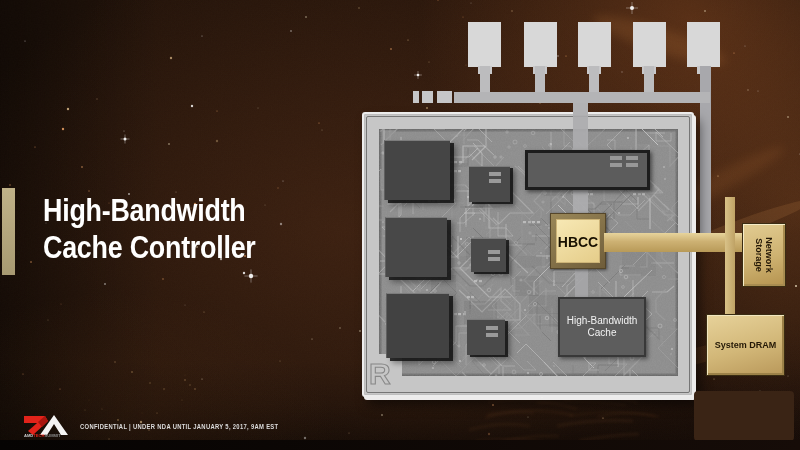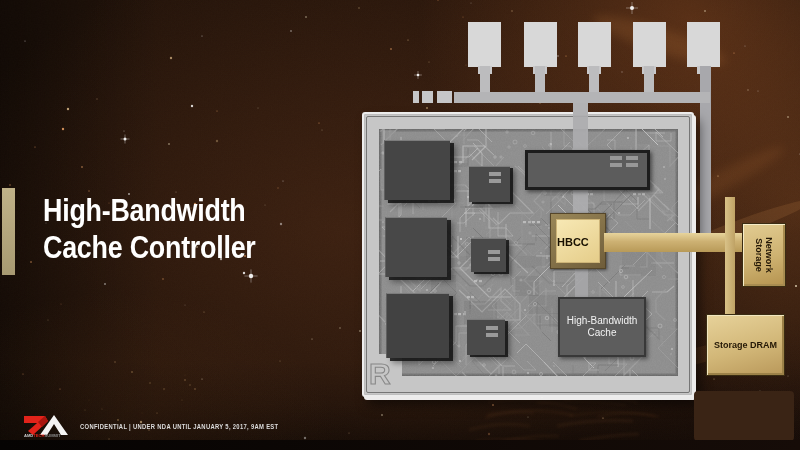--- a/index.html
+++ b/index.html
@@ -812,22 +812,22 @@
 
 <div class="abs" style="left:610px;top:156px;width:12px;height:4px;background:#989898;"></div>
 <div class="abs" style="left:626px;top:156px;width:12px;height:4px;background:#989898;"></div>
 <div class="abs" style="left:610px;top:163px;width:12px;height:4px;background:#989898;"></div>
 <div class="abs" style="left:626px;top:163px;width:12px;height:4px;background:#989898;"></div>
 
 <div class="abs" style="left:550px;top:213px;width:56px;height:56px;background:linear-gradient(145deg,#9a8758,#6f5d3a);
      box-shadow:1px 1px 3px rgba(0,0,0,0.55); border:1px solid #55462a; box-sizing:border-box;"></div>
 
 <div class="abs" style="left:556px;top:219px;width:44px;height:44px;background:linear-gradient(150deg,#f7e8b4,#e5cd8a);
-     border:1px solid #cdb478;box-sizing:border-box;color:#181000;
-     font-size:11px;font-weight:bold;line-height:44px;">HBCC</div>
+     border:1px solid #cdb478;box-sizing:border-box;text-align:center;color:#181000;
+     font-size:14px;font-weight:bold;line-height:44px;">HBCC</div>
 
 <div class="abs" style="left:558px;top:297px;width:88px;height:60px;background:#5d5d5d;
      border:2px solid #383838;box-sizing:border-box;color:#f2f2f2;font-size:10px;
      text-align:center;padding-top:16px;line-height:12px;box-shadow:2px 2px 4px rgba(0,0,0,0.45);">High-Bandwidth<br>Cache</div>
 
 <div class="abs" style="left:369px;top:359px;width:26px;height:30px;color:transparent;
      font-size:30px;font-weight:bold;-webkit-text-stroke:1.1px #888888;line-height:30px;">R</div>
 
 <div class="abs" style="left:604px;top:233px;width:139px;height:19px;
      background:linear-gradient(180deg,#e7d49c 0%,#cdb173 45%,#b89a58 100%);"></div>
@@ -842,21 +842,21 @@
      box-shadow:inset 1px 1px 0 #f6ecc8, inset -2px -2px 0 #a88c50;"></div>
 
 <div class="abs" style="left:742px;top:223px;width:44px;height:64px;color:#241806;font-size:9px;font-weight:bold;">
   <div style="position:absolute;left:50%;top:50%;transform:translate(-50%,-50%) rotate(90deg);white-space:nowrap;text-align:center;line-height:10px;">Network<br>Storage</div>
 </div>
 
 <div class="abs" style="left:706px;top:314px;width:79px;height:62px;
      background:linear-gradient(165deg,#e7d29a 0%,#d2b778 55%,#b9985a 100%);
      border:1px solid #3a2c12; box-sizing:border-box;
      box-shadow:inset 1px 1px 0 #f2e6c0, inset -2px -2px 0 #9c8148;
-     color:#241806;font-size:9px;font-weight:bold;text-align:center;line-height:60px;">Storage DRAM</div>
+     color:#241806;font-size:9px;font-weight:bold;text-align:center;line-height:60px;">System DRAM</div>
 
 <div class="abs" style="left:694px;top:391px;width:100px;height:50px;background:#3a2415;border-radius:4px;"></div>
 
 <div class="abs" style="left:0;top:440px;width:800px;height:10px;background:linear-gradient(90deg,#050302,#160c08);"></div>
 
 <svg class="abs" style="left:20px;top:410px" width="56" height="32" viewBox="0 0 56 32">
   <polygon points="4,6 25,6 19,13 4,13" fill="#E2231A"></polygon>
   <polygon points="25,6 28,11 13,25 8,21" fill="#E2231A"></polygon>
   <polygon points="25,6 28,11 22,17 18,12" fill="#a8160f"></polygon>
   <polygon points="20,25 34,5 48,25 41,25 34,14 27,25" fill="#f4f4f4"></polygon>

